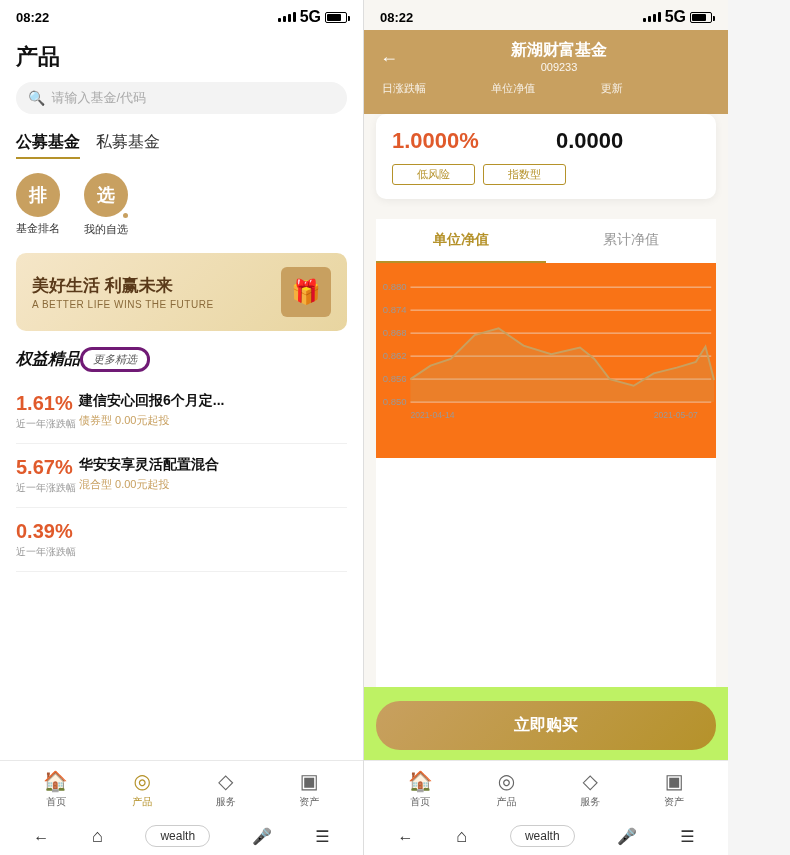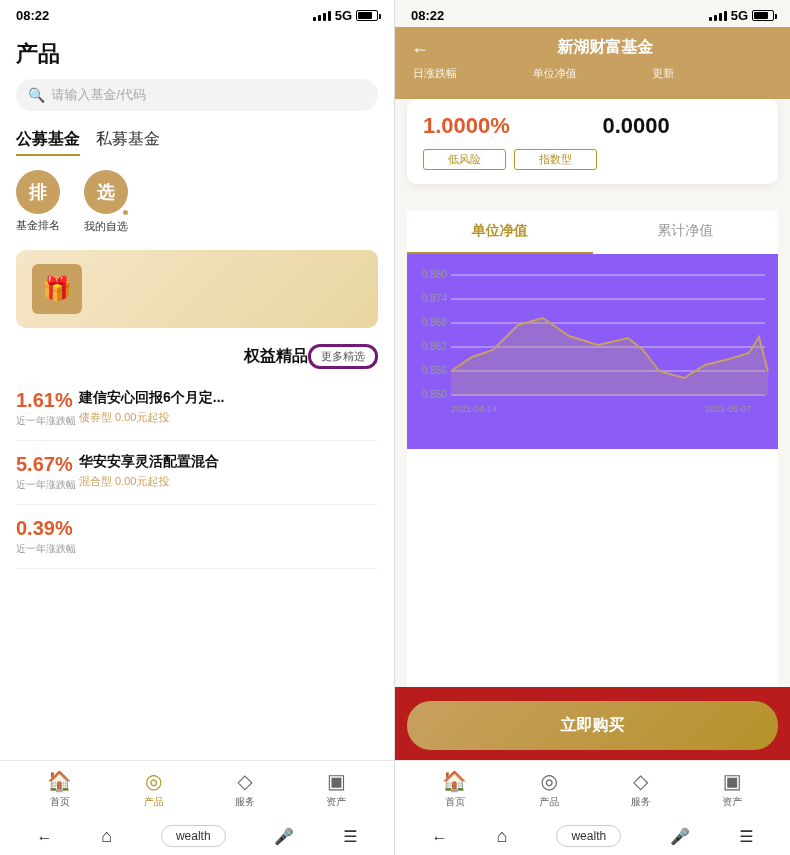--- a/index.html
+++ b/index.html
@@ -7,21 +7,21 @@
       width: 790px;
       height: 855px;
       display: flex;
       font-family: -apple-system, 'PingFang SC', 'Helvetica Neue', sans-serif;
       background: #f5f5f5;
       overflow: hidden;
     }
 
     
     .phone {
-      width: 395px;
+      width: 364px;
       height: 855px;
       background: #fff;
       display: flex;
       flex-direction: column;
       overflow: hidden;
       position: relative;
     }
 
     
     .status-bar {
@@ -31,21 +31,21 @@
       padding: 8px 16px 4px;
       font-size: 13px;
       font-weight: 600;
       color: #000;
       flex-shrink: 0;
     }
     .status-right {
       display: flex;
       align-items: center;
       gap: 4px;
-      font-size: 13px;
+      font-size: 16px;
     }
     .signal-dots {
       display: flex; gap: 2px; align-items: flex-end;
     }
     .signal-dots span {
       width: 3px; background: #000; border-radius: 1px;
     }
     .battery-icon {
       width: 22px; height: 11px; border: 1.5px solid #000; border-radius: 2px; position: relative;
       display: inline-flex; align-items: center; padding: 1px;
@@ -146,22 +146,22 @@
     .banner-sub { font-size: 10px; color: #8a6a3a; margin-top: 2px; letter-spacing: 0.5px; }
     .banner-gift {
       width: 50px; height: 50px;
       background: #c8a060; border-radius: 6px;
       display: flex; align-items: center; justify-content: center;
       font-size: 24px;
     }
 
     
     .section-header {
-      display: flex; align-items: center; justify-content: flex-end;
-      padding: 4px 16px 8px; flex-shrink: 0;
+      display: flex; align-items: center; justify-content: flex-start;
+      padding: 4px 16px 8px; flex-shrink: 0; font-style: italic;
     }
     .section-title { font-size: 16px; font-weight: 700; color: #111; }
     .more-btn {
       border: 3px solid #701a75; border-radius: 12px;
       padding: 2px 10px; font-size: 11px; color: #555;
     }
 
     
     .fund-list { flex: 1; overflow-y: auto; padding: 0 16px; }
     .fund-item {
@@ -186,21 +186,21 @@
     }
     .detail-header-top {
       display: flex; align-items: center; gap: 8px; margin-bottom: 8px;
     }
     .back-arrow { color: #fff; font-size: 18px; cursor: pointer; }
     .detail-title { color: #fff; font-size: 16px; font-weight: 700; text-align: center; flex: 1; }
     .detail-subtitle { color: #fff; font-size: 11px; text-align: center; opacity: 0.9; }
 
     
     .fund-info-card {
-      background: #fff; margin: 0 12px 26px;
+      background: #fff; margin: 0 12px 20px;
       border-radius: 10px; padding: 14px 16px;
       box-shadow: 0 2px 8px rgba(0,0,0,0.06);
       flex-shrink: 0;
     }
     .fund-info-row {
       display: flex; gap: 20px; margin-bottom: 10px;
     }
     .fund-info-col { flex: 1; }
     .info-value { font-size: 22px; font-weight: 700; }
     .info-value.red { color: #e05a2b; }
@@ -220,28 +220,28 @@
       flex: 1; text-align: center; padding: 12px 0;
       font-size: 14px; color: #999; cursor: pointer;
     }
     .chart-tab.active {
       color: #b5922a; font-weight: 600;
       border-bottom: 2px solid #b5922a;
     }
 
     
     .chart-container {
-      background: #8b5cf6; margin: 0 12px; padding: 8px 0;
+      background: #f97316; margin: 0 12px; padding: 8px 0;
       flex-shrink: 0;
     }
     .chart-svg-wrap { width: 100%; }
 
     
     .buy-btn-wrap {
-      padding: 14px 12px 10px; background: #b91c1c; flex-shrink: 0;
+      padding: 14px 12px 10px; background: #bef264; flex-shrink: 0;
     }
     .buy-btn {
       width: 100%; background: linear-gradient(135deg, #c8a060, #b5922a);
       color: #fff; border: none; border-radius: 24px;
       padding: 14px; font-size: 16px; font-weight: 600;
       cursor: pointer; text-align: center;
     }
   </style>
 </head>
 <body>
@@ -287,20 +287,24 @@
     <div class="icon-item" style="position:relative">
       <div class="icon-circle gold">
         <span>选</span>
       </div>
       <span class="dot-indicator"></span>
       <span class="icon-label">我的自选</span>
     </div>
   </div>
 
   <div class="banner">
+    <div class="banner-text">
+      <div class="banner-main">美好生活 利赢未来</div>
+      <div class="banner-sub">A BETTER LIFE WINS THE FUTURE</div>
+    </div>
     <div class="banner-gift">🎁</div>
   </div>
 
   <div class="section-header">
     <span class="section-title">权益精品</span>
     <span class="more-btn">更多精选</span>
   </div>
 
   <div class="fund-list">
 
@@ -380,20 +384,21 @@
           <div class="battery-fill"></div>
         </div>
     </div>
   </div>
 
   <div class="detail-header">
     <div class="detail-header-top">
       <span class="back-arrow">←</span>
       <div style="flex:1; text-align:center;">
         <div class="detail-title">新湖财富基金</div>
+        <div class="detail-subtitle">009233</div>
       </div>
     </div>
 
     <div style="display:flex; gap:0; color: rgba(255,255,255,0.85); font-size:11px; margin-bottom:4px; padding: 0 2px;">
       <span style="flex:1">日涨跌幅</span>
       <span style="flex:1">单位净值</span>
       <span style="flex:1">更新</span>
     </div>
   </div>
 

